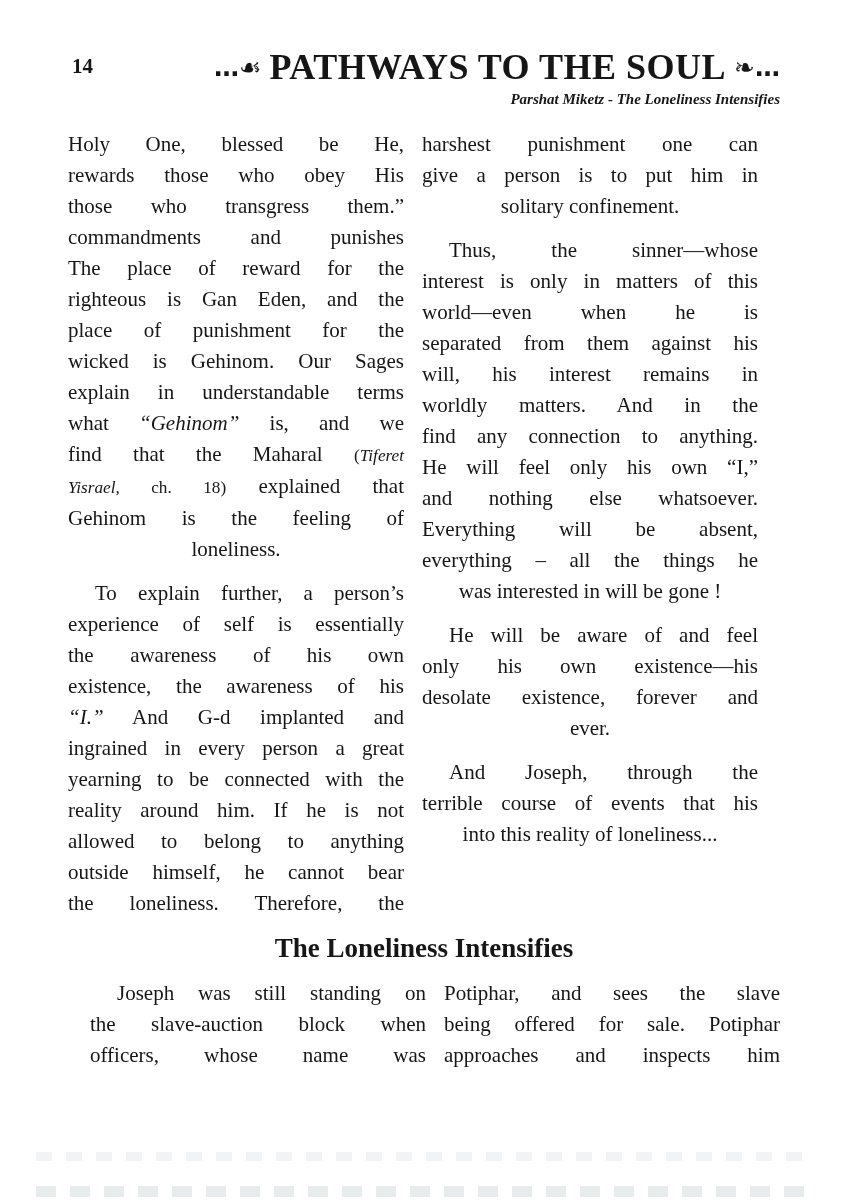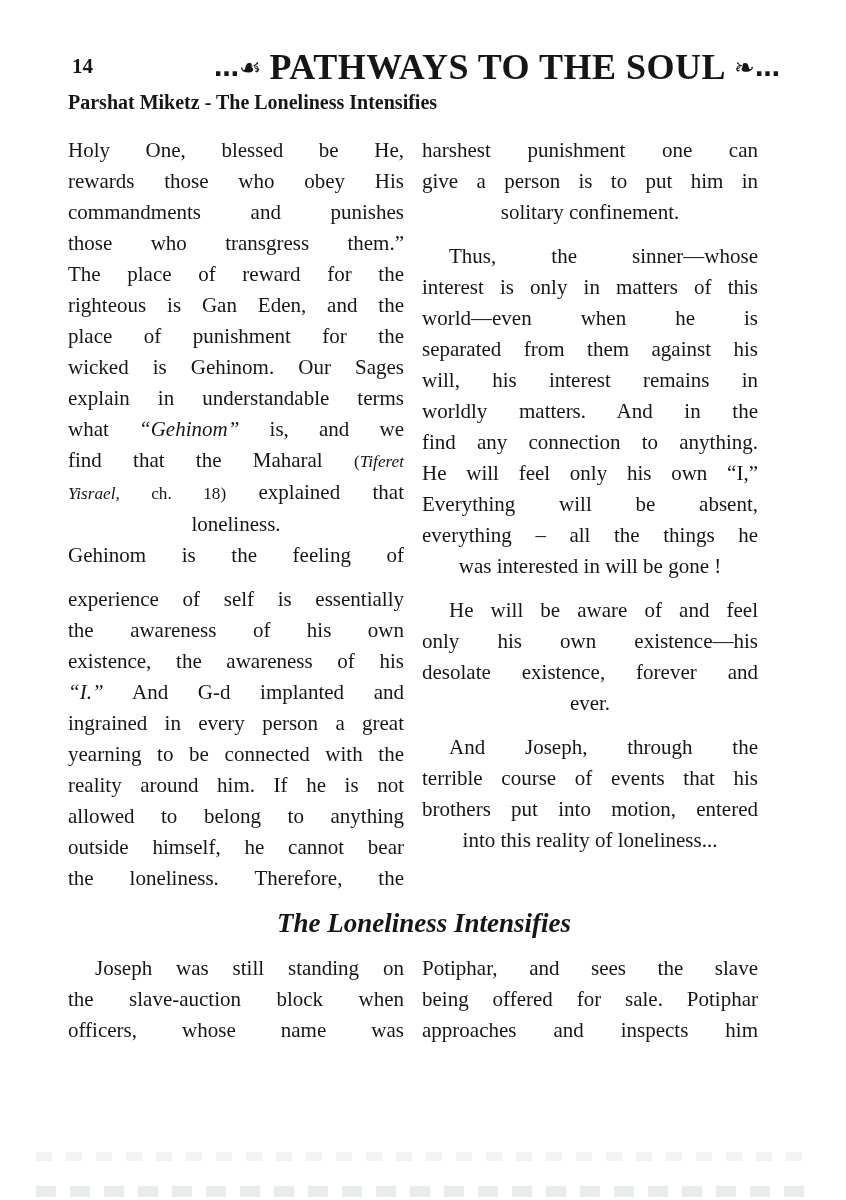--- a/index.html
+++ b/index.html
@@ -12,34 +12,34 @@
   }
   .page { padding:46px 66px 0 68px; }
 
   
   .title-row { position:relative; text-align:right; white-space:nowrap; }
   .page-num { position:absolute; left:4px; top:8px; font-size:21px; font-weight:bold; }
   .book-title { font-size:36px; font-weight:bold; letter-spacing:0.5px; }
   .orn { font-family:"DejaVu Sans",sans-serif; font-size:25px; font-weight:bold; position:relative; top:-3px; }
   .orn.left { margin-right:8px; }
   .orn.right { margin-left:8px; }
-  .subtitle { text-align:left; font-weight:bold; font-size:20px; margin-top:3px; }
+  .subtitle { text-align:right; font-weight:bold; font-size:15px; margin-top:3px;font-style:italic; }
 
   
   .cols { display:flex; gap:18px; margin-top:21px; }
   .col { width:336px; font-size:21px; line-height:31px; }
   .para { margin-bottom:13px; }
   .para:last-child { margin-bottom:0; }
   .line { text-align:justify; text-align-last:justify; }
   .line.align-center { text-align-last:center; }
   .line.indent { text-indent:27px; }
   .line small { font-size:0.82em;margin-top:48px; }
 
   
-  .section-heading { text-align:center; font-size:27px; font-weight:bold; margin:14px 0 14px 0;font-style:italic; }
+  .section-heading { text-align:center; font-size:27px; font-weight:bold; margin:14px 0 14px 0; }
 
   
   .ghost-row { position:absolute; left:36px; right:36px; }
   .ghost-row.r1 { top:1152px; height:9px;
     background:repeating-linear-gradient(90deg,#f1f3f4 0 16px, transparent 16px 30px); }
   .ghost-row.r2 { top:1186px; height:11px;
     background:repeating-linear-gradient(90deg,#e9eced 0 20px, transparent 20px 34px); }
 </style>
 </head>
 <body>
@@ -52,34 +52,35 @@
       <span class="orn left">…☙</span><span class="book-title">PATHWAYS TO THE SOUL</span><span class="orn right">❧…</span>
     </div>
     <div class="subtitle">Parshat Miketz - The Loneliness Intensifies</div>
   </header>
 
   <div class="cols">
     <div class="col" id="top-left">
         <div class="para">
           <div class="line">Holy One, blessed be He,</div>
           <div class="line">rewards those who obey His</div>
+          <div class="line">those who transgress them.”</div>
           <div class="line">commandments and punishes</div>
-          <div class="line">those who transgress them.”</div>
           <div class="line">The place of reward for the</div>
           <div class="line">righteous is Gan Eden, and the</div>
           <div class="line">place of punishment for the</div>
           <div class="line">wicked is Gehinom. Our Sages</div>
           <div class="line">explain in understandable terms</div>
           <div class="line">what <i>“Gehinom”</i> is, and we</div>
           <div class="line">find that the Maharal <small>(<i>Tiferet</i></small></div>
           <div class="line"><small><i>Yisrael,</i> ch. 18)</small> explained that</div>
+          <div class="line">Gehinom is the feeling of</div>
           <div class="line align-center">loneliness.</div>
-          <div class="line">Gehinom is the feeling of</div>
         </div>
         <div class="para">
+          <div class="line indent">To explain further, a person’s</div>
           <div class="line">experience of self is essentially</div>
           <div class="line">the awareness of his own</div>
           <div class="line">existence, the awareness of his</div>
           <div class="line"><i>“I.”</i> And G-d implanted and</div>
           <div class="line">ingrained in every person a great</div>
           <div class="line">yearning to be connected with the</div>
           <div class="line">reality around him. If he is not</div>
           <div class="line">allowed to belong to anything</div>
           <div class="line">outside himself, he cannot bear</div>
           <div class="line">the loneliness. Therefore, the</div>
@@ -93,42 +94,42 @@
         </div>
         <div class="para">
           <div class="line indent">Thus, the sinner—whose</div>
           <div class="line">interest is only in matters of this</div>
           <div class="line">world—even when he is</div>
           <div class="line">separated from them against his</div>
           <div class="line">will, his interest remains in</div>
           <div class="line">worldly matters. And in the</div>
           <div class="line">find any connection to anything.</div>
           <div class="line">He will feel only his own “I,”</div>
+          <div class="line">and nothing else whatsoever.</div>
           <div class="line">Everything will be absent,</div>
           <div class="line">everything – all the things he</div>
           <div class="line align-center">was interested in will be gone !</div>
         </div>
         <div class="para">
           <div class="line indent">He will be aware of and feel</div>
           <div class="line">only his own existence—his</div>
           <div class="line">desolate existence, forever and</div>
           <div class="line align-center">ever.</div>
         </div>
         <div class="para">
           <div class="line indent">And Joseph, through the</div>
           <div class="line">terrible course of events that his</div>
-          <div class="line">brothers put into motion, entered</div>
           <div class="line align-center">into this reality of loneliness...</div>
         </div>
       </div>
   </div>
 
   <h2 class="section-heading">The Loneliness Intensifies</h2>
 
-  <div class="cols" style="margin-top:8px;">
+  <div class="cols" style="margin-top:8px;justify-content:flex-end;">
     <div class="col" id="bot-left">
         <div class="para">
           <div class="line indent">Joseph was still standing on</div>
           <div class="line">the slave-auction block when</div>
           <div class="line">officers, whose name was</div>
         </div>
       </div>
     <div class="col" id="bot-right">
         <div class="para">
           <div class="line">Potiphar, and sees the slave</div>

